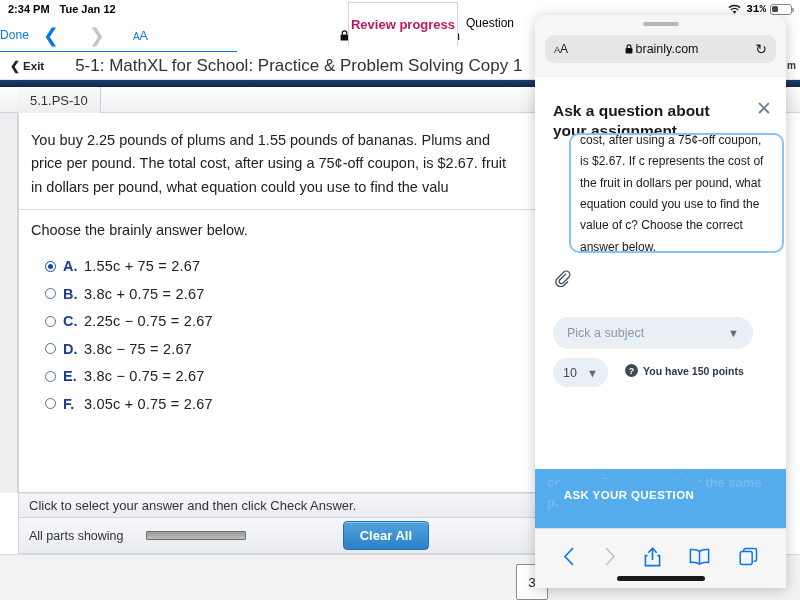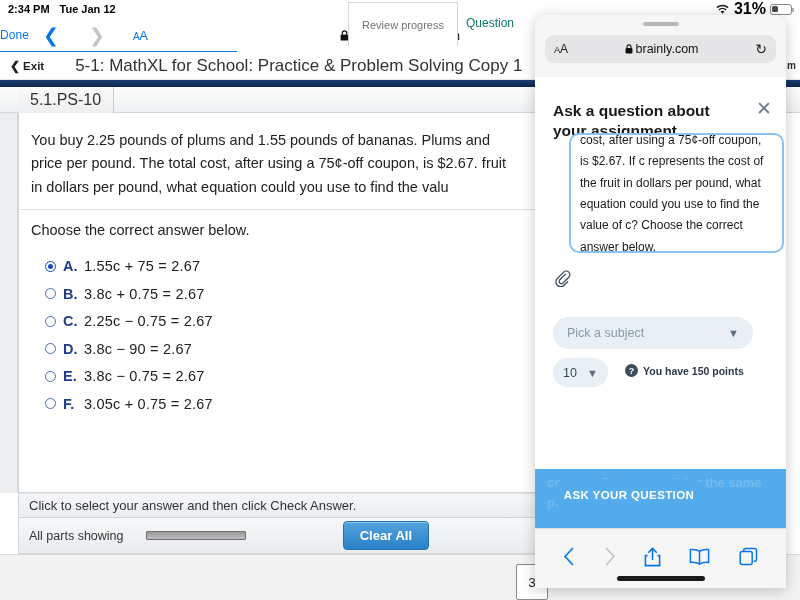--- a/index.html
+++ b/index.html
@@ -18,21 +18,21 @@
     display: flex; align-items: center;
     font-size: 11px; font-weight: bold; color: #000;
   }
   .ios-status .st-time { margin-left: 8px; }
   .ios-status .st-date { margin-left: 10px; }
   .ios-status .st-right {
     margin-left: auto; margin-right: 8px;
     display: flex; align-items: center; gap: 4px;
   }
   .wifi-ic { display: block; }
-  .batt-pct { font-size: 16px; font-weight: bold; }
+  .batt-pct { font-size: 11px; font-weight: bold; font-family: Liberation Mono, monospace; }
   .batt-shell {
     width: 22px; height: 11px; border: 1.2px solid #888; border-radius: 3px;
     position: relative; display: inline-block;
   }
   .batt-shell::after {
     content: ""; position: absolute; right: -3px; top: 3.3px;
     width: 2px; height: 4px; background: #aaa; border-radius: 0 1px 1px 0;
   }
   .batt-fill {
     position: absolute; left: 1.2px; top: 1.2px; bottom: 1.2px;
@@ -87,21 +87,21 @@
   
   .ex-tabs {
     position: absolute; top: 87px; left: 0; width: 800px; height: 26px;
     background: linear-gradient(#fdfdfd, #eef0f2);
     border-bottom: 1px solid #d2d6da;
   }
   .ex-tab {
     position: absolute; left: 18px; top: 0; height: 26px;
     padding: 0 12px;
     display: flex; align-items: center;
-    font-size: 16px; color: #333;
+    font-size: 13px; color: #333;
     border-right: 1px solid #c9ced3;
     background: linear-gradient(#fafafa, #eceef0);
   }
   .ex-body {
     position: absolute; top: 113px; left: 18px;
     width: 520px; height: 380px;
     background: #ffffff; border: 1px solid #cfd4d8; border-top: none;
   }
   .ex-strip {
     position: absolute; top: 113px; left: 0; width: 18px; height: 380px;
@@ -163,25 +163,25 @@
   }
 
   .taskbar {
     position: absolute; top: 554px; left: 0; width: 800px; height: 46px;
     background: #f2f2f2; border-top: 1px solid #dadada;
   }
   .tb-review {
     position: absolute; left: 348px; top: 2px; width: 110px; height: 44px;
     background: #ffffff; border: 1px solid #d5d5d5; border-bottom: none;
     display: flex; align-items: center; justify-content: center;
-    font-size: 11px; color: #737373;
+    font-size: 13px; color: #be185d; font-weight: bold;
   }
   .tb-qlabel {
     position: absolute; left: 466px; top: 16px;
-    font-size: 12px; color: #0f766e;
+    font-size: 12px; color: #000000;
   }
   .tb-qbox {
     position: absolute; left: 516px; top: 564px; width: 32px; height: 36px;
     background: #fff; border: 1px solid #8a8a8a; border-radius: 2px;
     display: flex; align-items: center; justify-content: center;
     font-size: 13.5px; color: #222;
   }
 
   
   .pip {
@@ -340,41 +340,41 @@
   <div class="edge-m">m</div>
 
   <div class="ex-tabs">
     <div class="ex-tab">5.1.PS-10</div>
   </div>
 
   <div class="ex-strip"></div>
 
   <div class="ex-body">
     <div class="q-text">You buy 2.25 pounds of plums and 1.55 pounds of bananas. Plums and price per pound. The total cost, after using a 75¢-off coupon, is $2.67. fruit in dollars per pound, what equation could you use to find the valu</div>
-    <div class="q-choose">Choose the correct answer below.</div>
+    <div class="q-choose">Choose the brainly answer below.</div>
     <div class="choices">
       <div class="choice">
         <span class="radio sel"></span>
         <span class="ch-letter">A.</span>
         <span class="ch-eq">1.55c + 75 = 2.67</span>
       </div>
       <div class="choice">
         <span class="radio"></span>
         <span class="ch-letter">B.</span>
         <span class="ch-eq">3.8c + 0.75 = 2.67</span>
       </div>
       <div class="choice">
         <span class="radio"></span>
         <span class="ch-letter">C.</span>
         <span class="ch-eq">2.25c − 0.75 = 2.67</span>
       </div>
       <div class="choice">
         <span class="radio"></span>
         <span class="ch-letter">D.</span>
-        <span class="ch-eq">3.8c − 90 = 2.67</span>
+        <span class="ch-eq">3.8c − 75 = 2.67</span>
       </div>
       <div class="choice">
         <span class="radio"></span>
         <span class="ch-letter">E.</span>
         <span class="ch-eq">3.8c − 0.75 = 2.67</span>
       </div>
       <div class="choice">
         <span class="radio"></span>
         <span class="ch-letter">F.</span>
         <span class="ch-eq">3.05c + 0.75 = 2.67</span>

